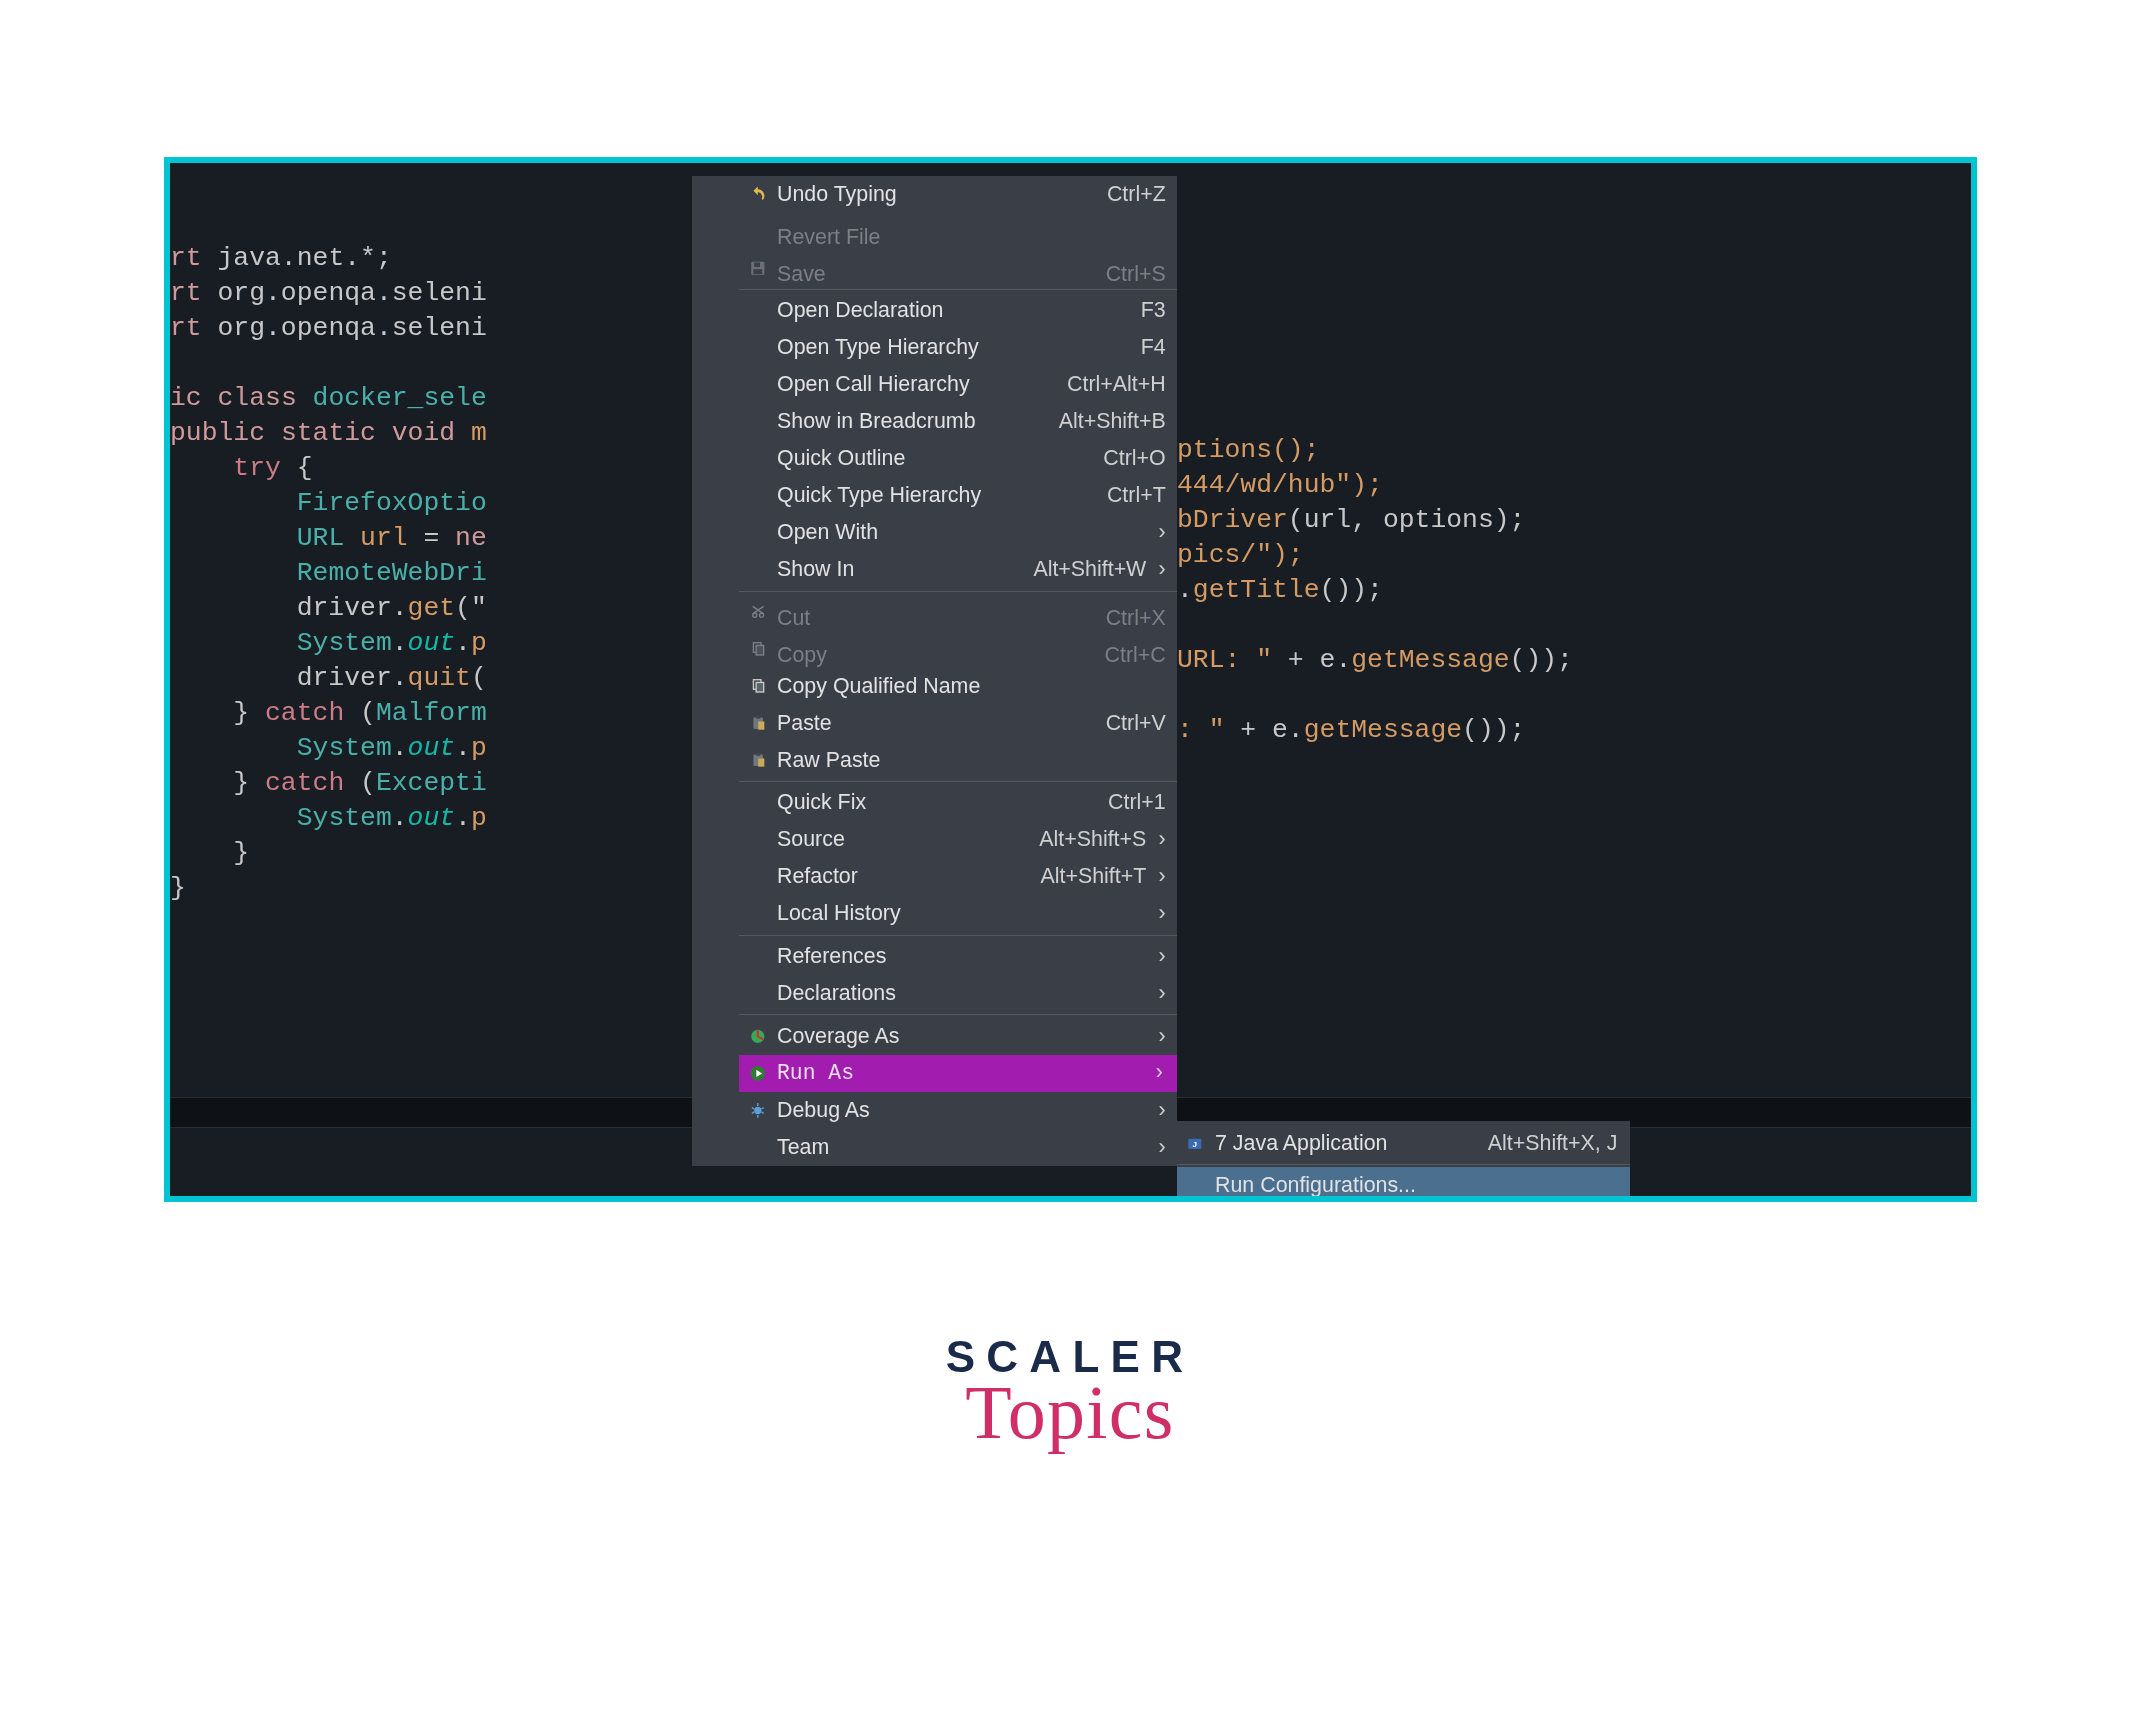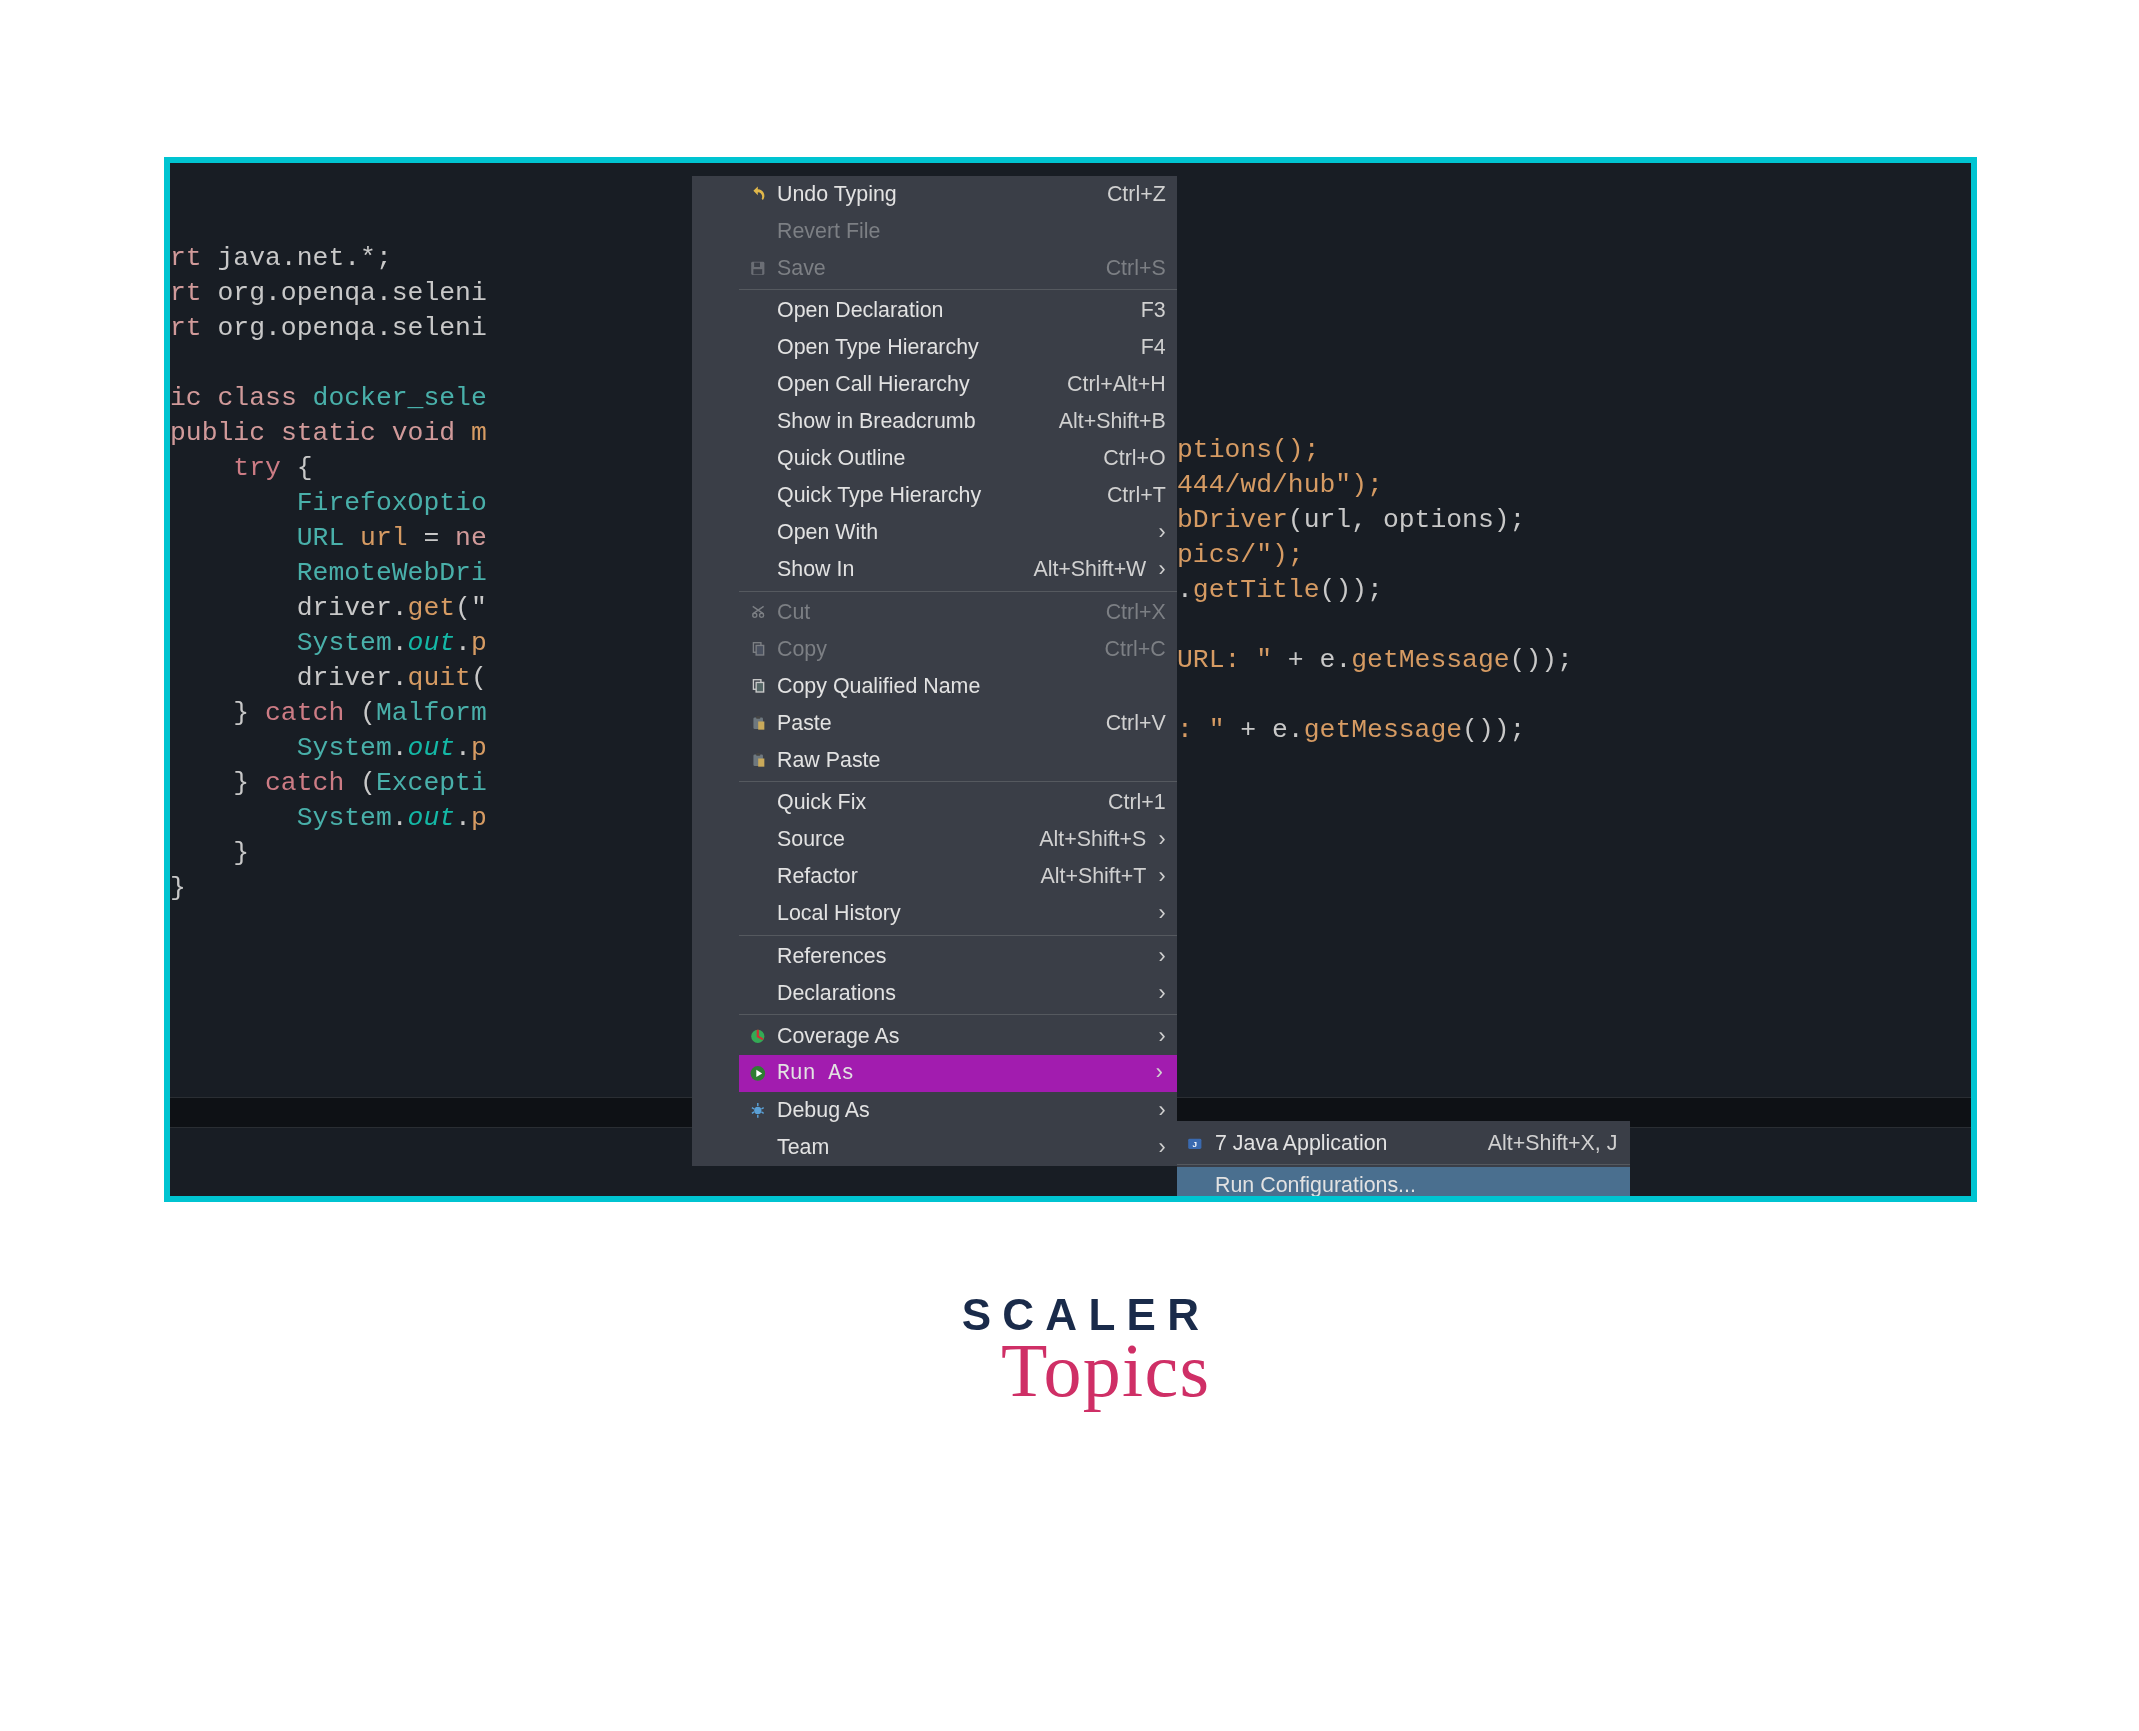--- a/index.html
+++ b/index.html
@@ -60,21 +60,21 @@
   }
   .ctxmenu .sep { height: 0.6px; background: #55595f; margin: 2.5px 0; }
   .ctxmenu .row {
     display: flex;
     align-items: center;
     height: 37px;
     padding: 0 11.3px 0 38px;
     position: relative;
     cursor: default;
   }
-  .ctxmenu .row.disabled { color: #7c7f84; }
+  .ctxmenu .row.disabled { color: #7c7f84; align-items: flex-end; }
   .ctxmenu .row .lbl { flex: 1 1 auto; }
   .ctxmenu .row .hk  { color: #d0d0d0; margin-left: 12.6px; }
   .ctxmenu .row.disabled .hk { color: #7c7f84; }
   .ctxmenu .row.hover { background: #a21caf; font-family: Liberation Mono, monospace; }
   .ctxmenu .ic {
     position: absolute;
     left: 7.6px; top: 50%;
     transform: translateY(-50%);
     width: 22.7px; height: 22.7px;
     display: flex; align-items: center; justify-content: center;
@@ -111,24 +111,23 @@
     left: 0; bottom: 68px;
     width: 100%;
     height: 31px;
     background: #0e1115;
     border-top: 1.3px solid #2a2e33;
     border-bottom: 1.3px solid #2a2e33;
   }
 
   .logo-wrap {
     position: absolute;
-    left: 50%; top: 1290px;
+    left: 50%; top: 1332px;
     transform: translateX(-50%);
-    text-align: right;
-    margin-left: 16px;
+    text-align: center;
   }
   .logo-scaler {
     font-size: 44px;
     font-weight: 800;
     letter-spacing: 11.3px;
     color: #1a2b4a;
     font-family: Arial, sans-serif;
   }
   .logo-topics {
     font-size: 76px;

